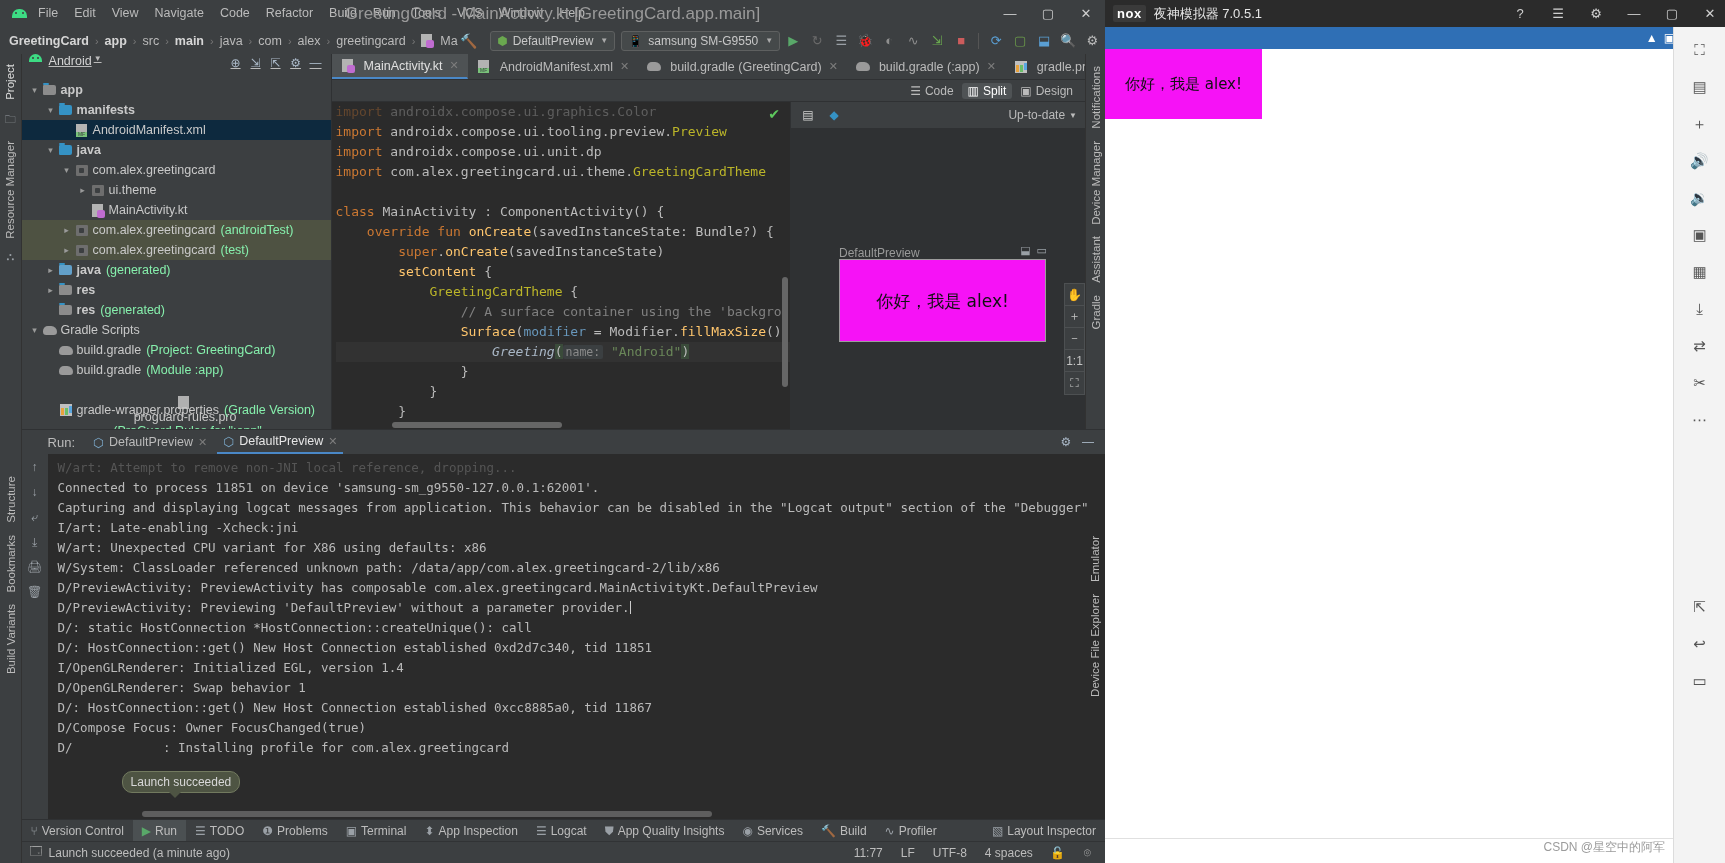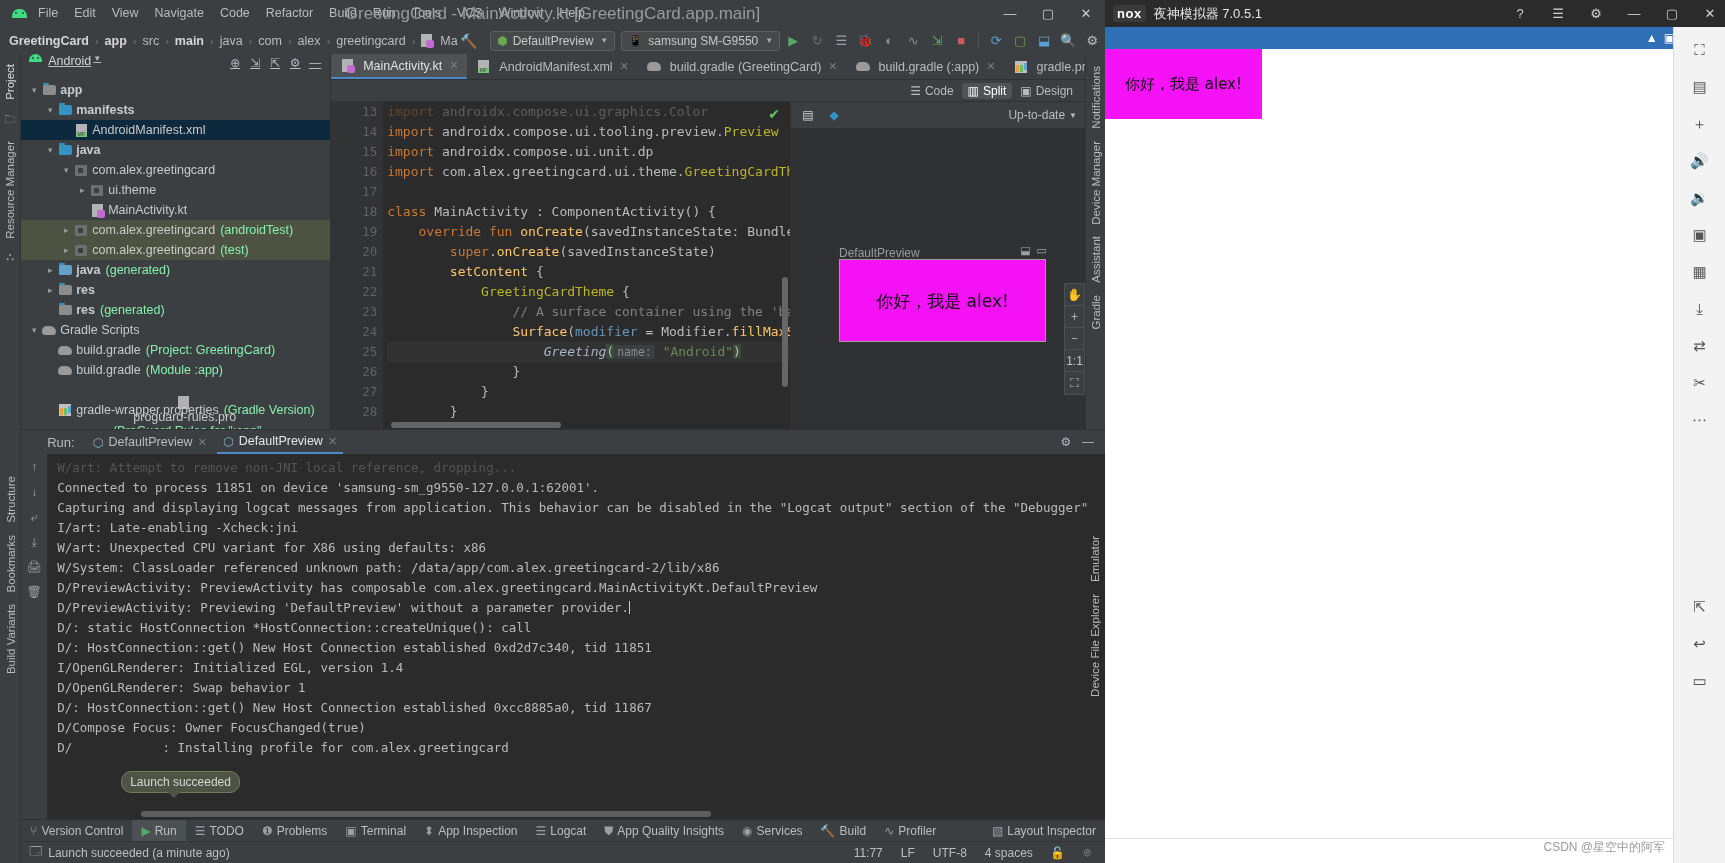--- a/index.html
+++ b/index.html
@@ -452,38 +452,20 @@
               </span>
               <span class="cbtn">
                 <span>▣</span>
                 <span>Design</span>
               </span>
             </div>
 
             <div class="edbody">
 
               <div class="codewrap">
-                <div class="gutter" id="gutter">
-                    <div class="gline">13</div>
-                    <div class="gline">14</div>
-                    <div class="gline">15</div>
-                    <div class="gline">16</div>
-                    <div class="gline">17</div>
-                    <div class="gline">18</div>
-                    <div class="gline">19</div>
-                    <div class="gline">20</div>
-                    <div class="gline">21</div>
-                    <div class="gline">22</div>
-                    <div class="gline">23</div>
-                    <div class="gline">24</div>
-                    <div class="gline">25</div>
-                    <div class="gline">26</div>
-                    <div class="gline">27</div>
-                    <div class="gline">28</div>
-                  </div>
                 <div class="codearea" id="codearea"><div class="cl-row"><span style="opacity:.35"><span class="kw">import</span> androidx.compose.ui.graphics.Color</span></div><div class="cl-row"><span class="kw">import</span> androidx.compose.ui.tooling.preview.<span class="ann">Preview</span></div><div class="cl-row"><span class="kw">import</span> androidx.compose.ui.unit.dp</div><div class="cl-row"><span class="kw">import</span> com.alex.greetingcard.ui.theme.<span class="ann">GreetingCardTheme</span></div><div class="cl-row"></div><div class="cl-row"><span class="kw">class</span> MainActivity : ComponentActivity() {</div><div class="cl-row">    <span class="kw">override</span> <span class="kw">fun</span> <span class="fn">onCreate</span>(savedInstanceState: Bundle?) {</div><div class="cl-row">        <span class="kw">super</span>.<span class="fn">onCreate</span>(savedInstanceState)</div><div class="cl-row">        <span class="fn">setContent</span> {</div><div class="cl-row">            <span class="ann">GreetingCardTheme</span> {</div><div class="cl-row"><span class="cmt">                // A surface container using the 'backgro</span></div><div class="cl-row">                <span class="fn">Surface</span>(<span class="prm">modifier</span> = Modifier.<span class="fn">fillMaxSize</span>()</div><div class="cl-row hl"><span class="it">                    Greeting</span><span class="mbr">(</span><span class="hint">name:</span> <span class="str">"Android"</span><span class="mbr">)</span></div><div class="cl-row">                }</div><div class="cl-row">            }</div><div class="cl-row">        }</div></div>
                 <div class="check">✔</div>
                 <div class="vscroll"></div>
                 <div class="hscroll"></div>
               </div>
 
               <div class="preview">
                 <div class="pvbar">
                   <span class="pic" style="color:#cfcfcf;">▤</span>
                   <span class="pic" style="color:#3592c4;">◆</span>

